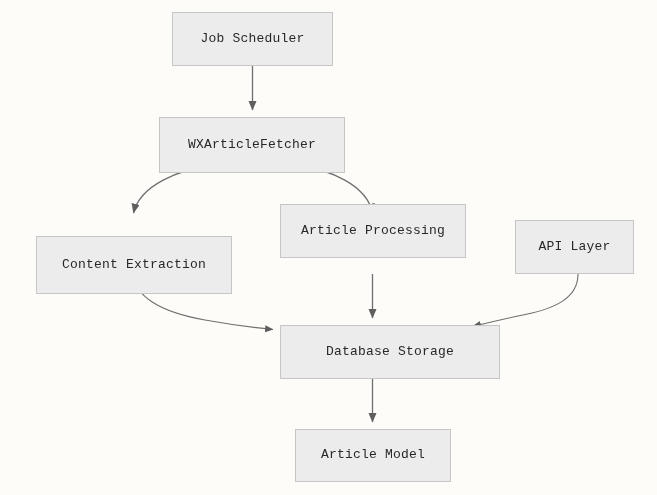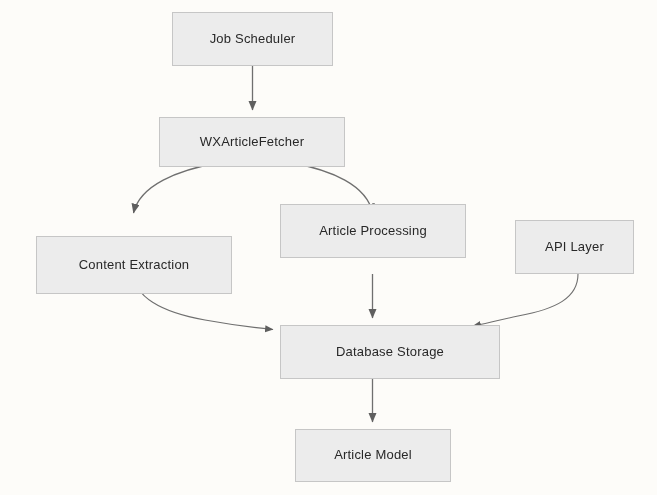--- a/index.html
+++ b/index.html
@@ -31,30 +31,30 @@
     position: absolute;
     box-sizing: border-box;
     background: #ececec;
     border: 1px solid #c6c6c6;
     display: flex;
     align-items: center;
     justify-content: center;
     text-align: center;
   }
   .node-label {
-    font-family: Liberation Sans, sans-serif;
+    font-family: Liberation Mono, monospace;
     font-size: 13px;
     color: #282828;
     letter-spacing: 0.2px;
     line-height: 1.1;
     white-space: nowrap;
   }
   
   #node-job-scheduler      { left:172px; top:12px;  width:161px; height:54px; }
-  #node-wx-article-fetcher { left:159px; top:117px; width:186px; height:50px; }
+  #node-wx-article-fetcher { left:159px; top:117px; width:186px; height:56px; }
   #node-content-extraction { left:36px;  top:236px; width:196px; height:58px;align-items:center; }
   #node-article-processing { left:280px; top:204px; width:186px; height:54px; }
   #node-api-layer          { left:515px; top:220px; width:119px; height:54px; }
   #node-database-storage   { left:280px; top:325px; width:220px; height:54px; }
   #node-article-model      { left:295px; top:429px; width:156px; height:53px; }
 </style>
 </head>
 <body>
 
 <div id="diagram-canvas">

